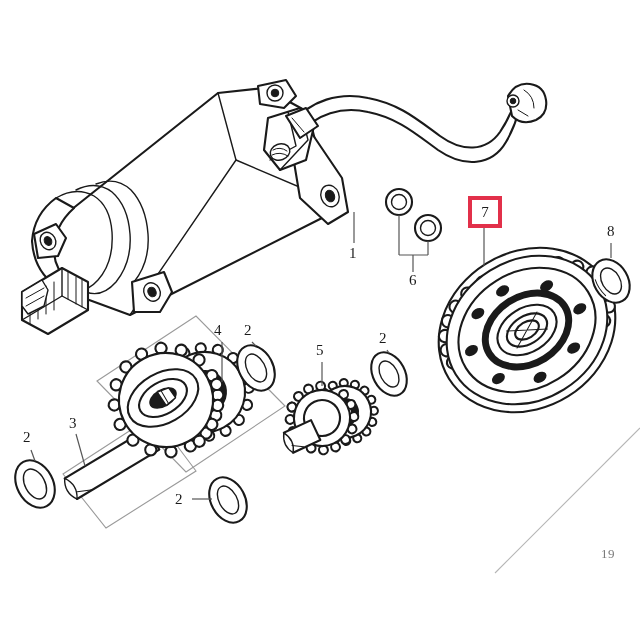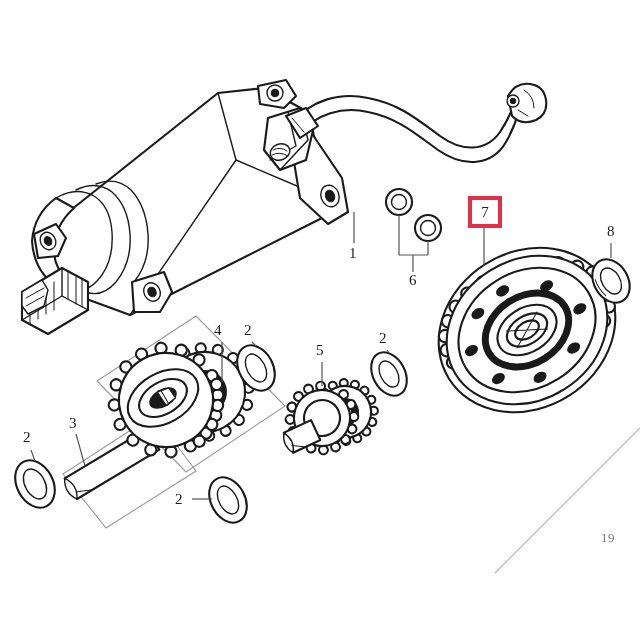--- a/index.html
+++ b/index.html
@@ -419,15 +419,15 @@
   <span class="lbl" style="left:69px;  top:416px;">3</span>
   <span class="lbl" style="left:214px; top:323px;">4</span>
   <span class="lbl" style="left:316px; top:343px;">5</span>
   <span class="lbl" style="left:409px; top:273px;">6</span>
   <span class="lbl" style="left:607px; top:224px;">8</span>
 
   <div class="lbl-hl" style="left:468px; top:196px; width:34px; height:32px; border:4px solid #e2304a; background:#ffffff;">
     <span>7</span>
   </div>
 
-  <span class="pagenum" style="left:601px; top:530px;text-align:right;">19</span>
+  <span class="pagenum" style="left:601px; top:546px;text-align:right;">19</span>
 
 </div>
 
 </body></html>

